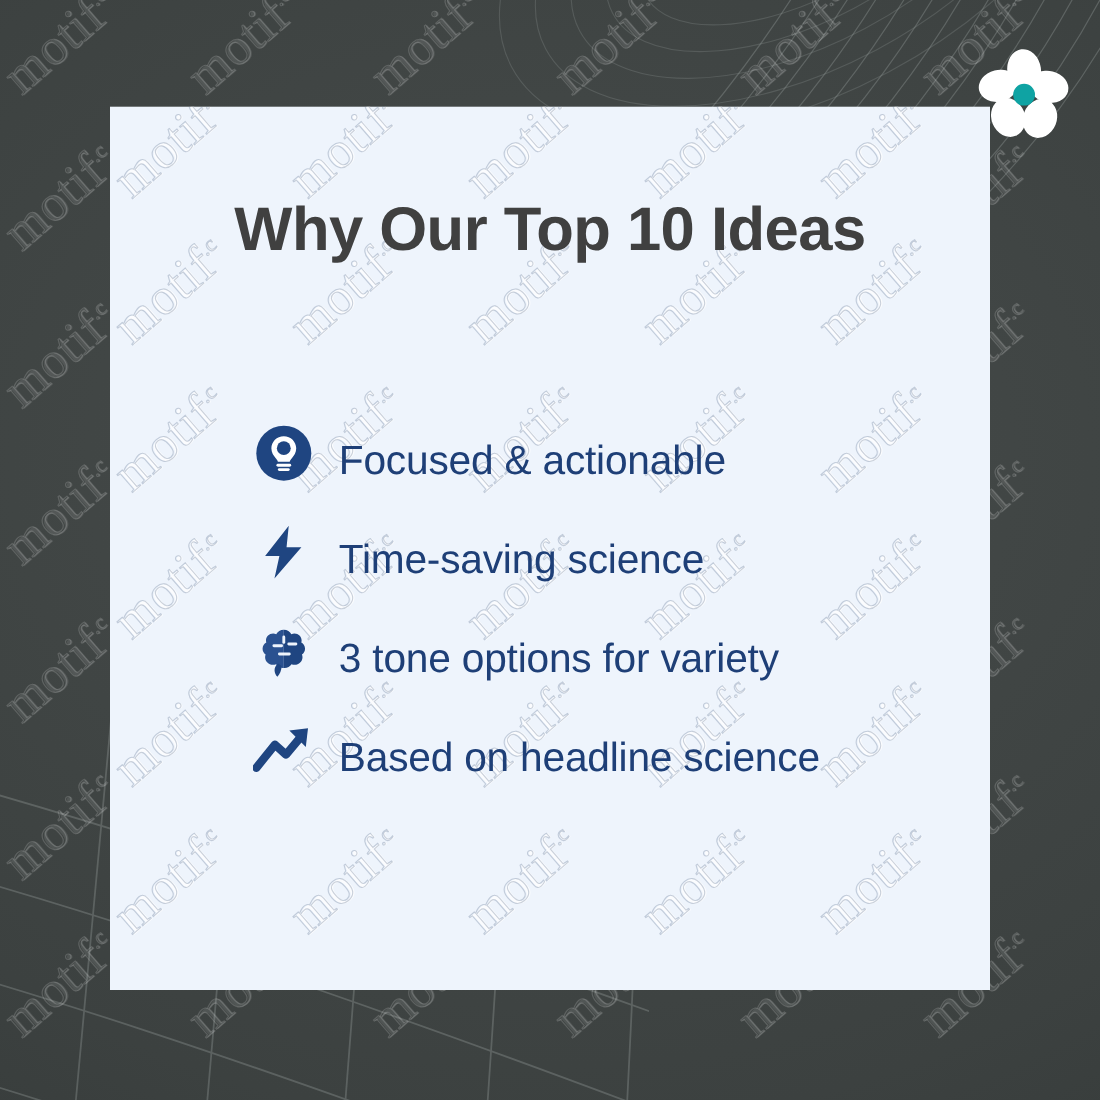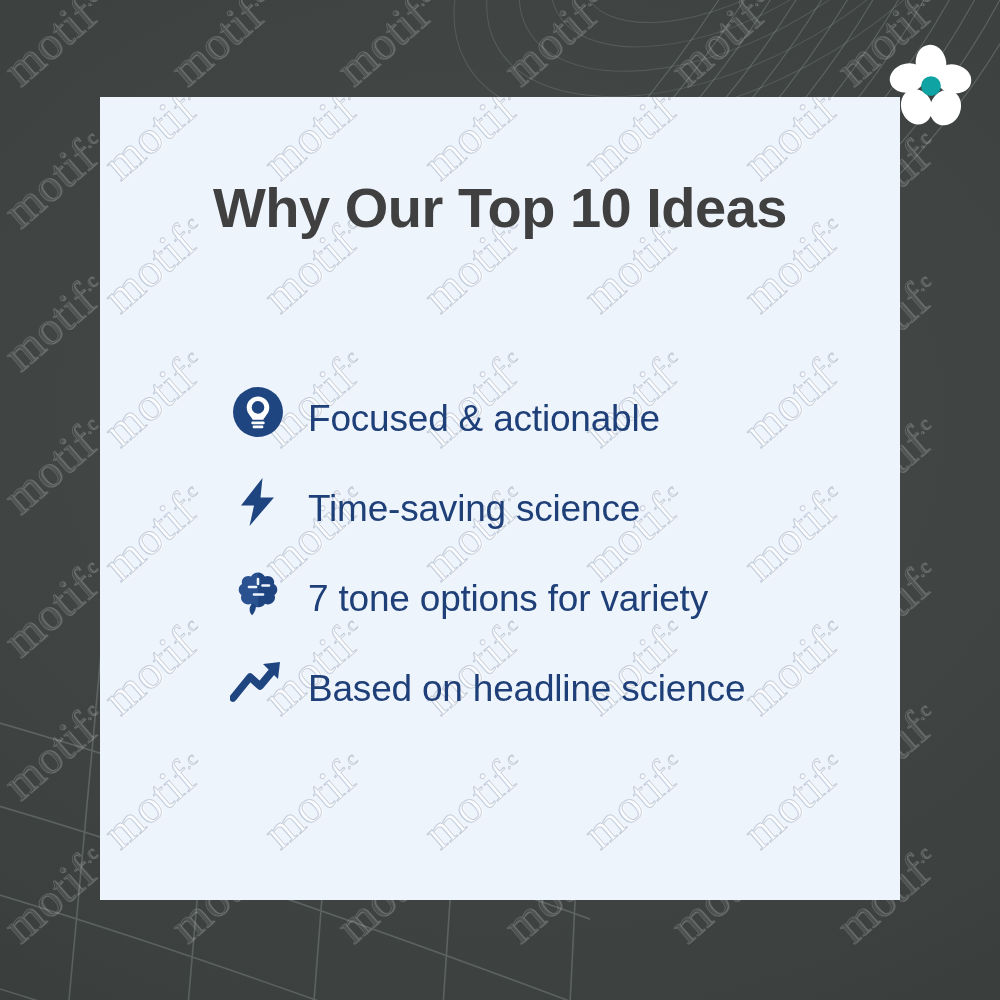--- a/index.html
+++ b/index.html
@@ -435,21 +435,21 @@
               <path d="M27 7.5c3.1 0 5.7 1.7 6.9 4.1.8-.4 1.8-.6 2.8-.6 3.6 0 6.5 2.8 6.5 6.2 0 .7-.1 1.3-.3 1.9 2 1.1 3.4 3.2 3.4 5.6 0 2.2-1.1 4.1-2.8 5.3.3.8.5 1.6.5 2.5 0 3.8-3.2 6.9-7.1 6.9-1 0-2-.2-2.9-.6-1.3 2-3.6 3.4-6.3 3.4H27V7.5z" fill="#1f4581"></path>
               <path d="M25 40.5c0 3.8-1.6 7.5-3.8 9.8-1.6-1.5-2.6-3.6-2.6-5.9 0-2.6 1.3-4.9 3.2-6.3l3.2 2.4z" fill="#1f4581"></path>
               <g stroke="#eef4fc" stroke-width="2.6" stroke-linecap="round" fill="none">
                 <path d="M18 22 h7"></path>
                 <path d="M31.5 20.5 h6.5"></path>
                 <path d="M23 29.5 h9"></path>
                 <path d="M27 14 v5"></path>
               </g>
             </svg>
           </span>
-          <span class="txt">7 tone options for variety</span>
+          <span class="txt">3 tone options for variety</span>
         </div>
 
         <div class="bullet">
           <span class="ico">
             <svg width="56" height="48" viewBox="0 0 56 48">
               <path d="M3 40 L20 19 L30 28 L45 10" fill="none" stroke="#1f4581" stroke-width="7.5" stroke-linecap="round" stroke-linejoin="round"></path>
               <path d="M33 6 L50 4 L48 21 Z" fill="#1f4581"></path>
             </svg>
           </span>
           <span class="txt">Based on headline science</span>

